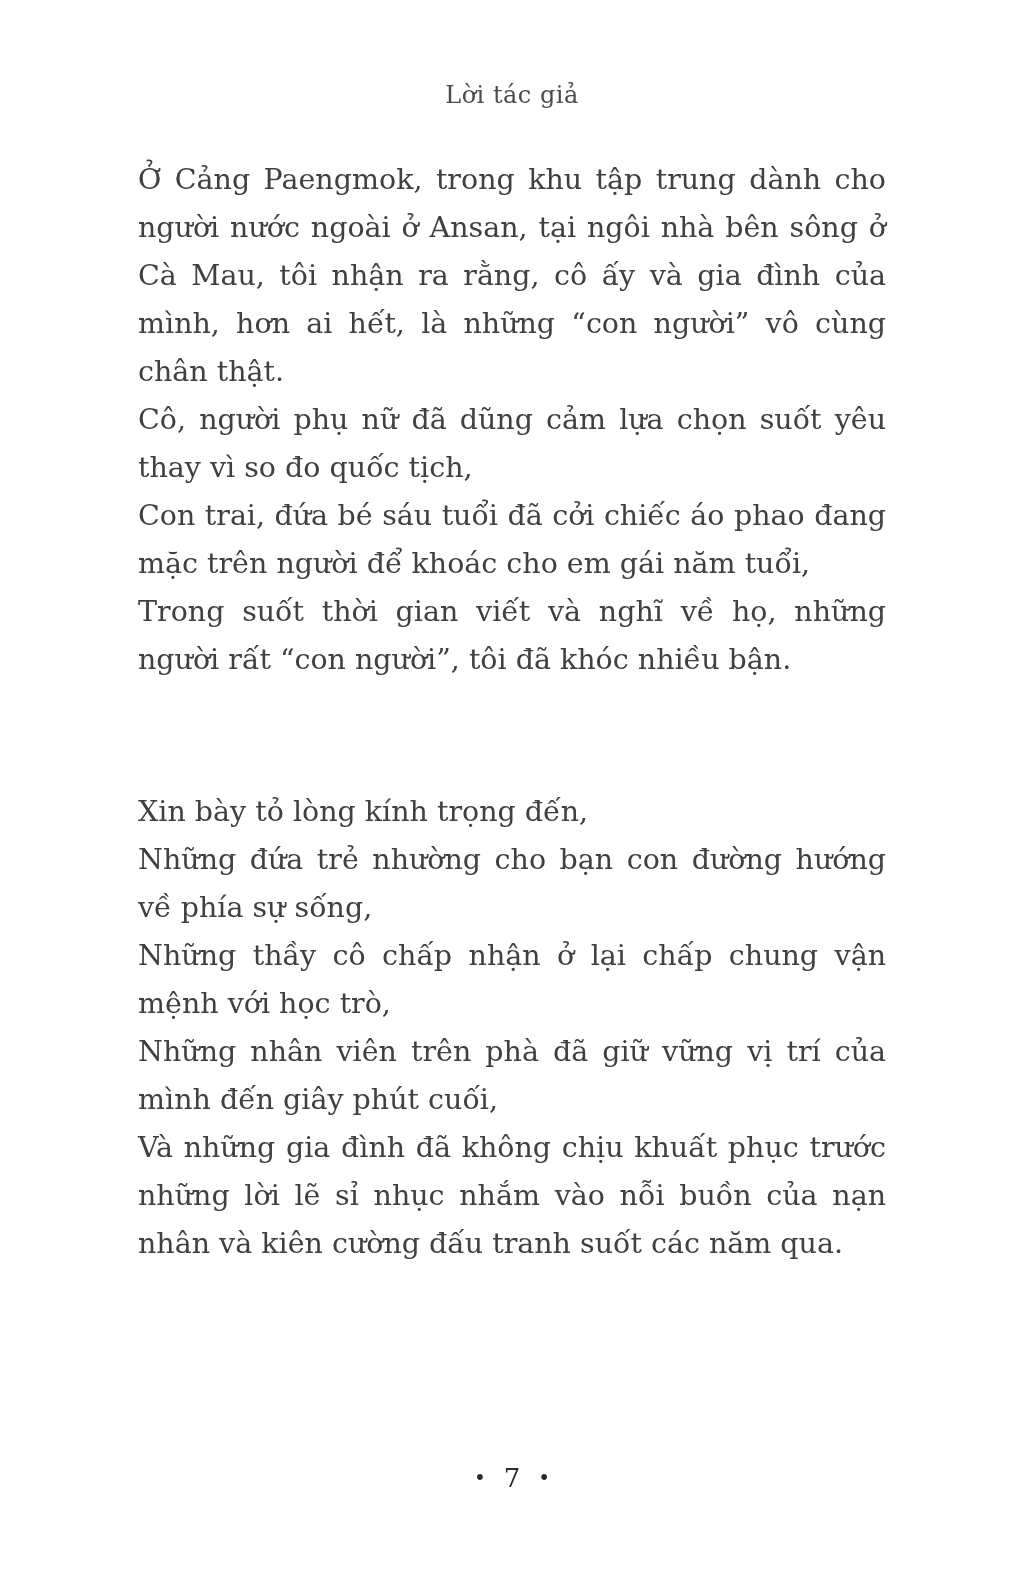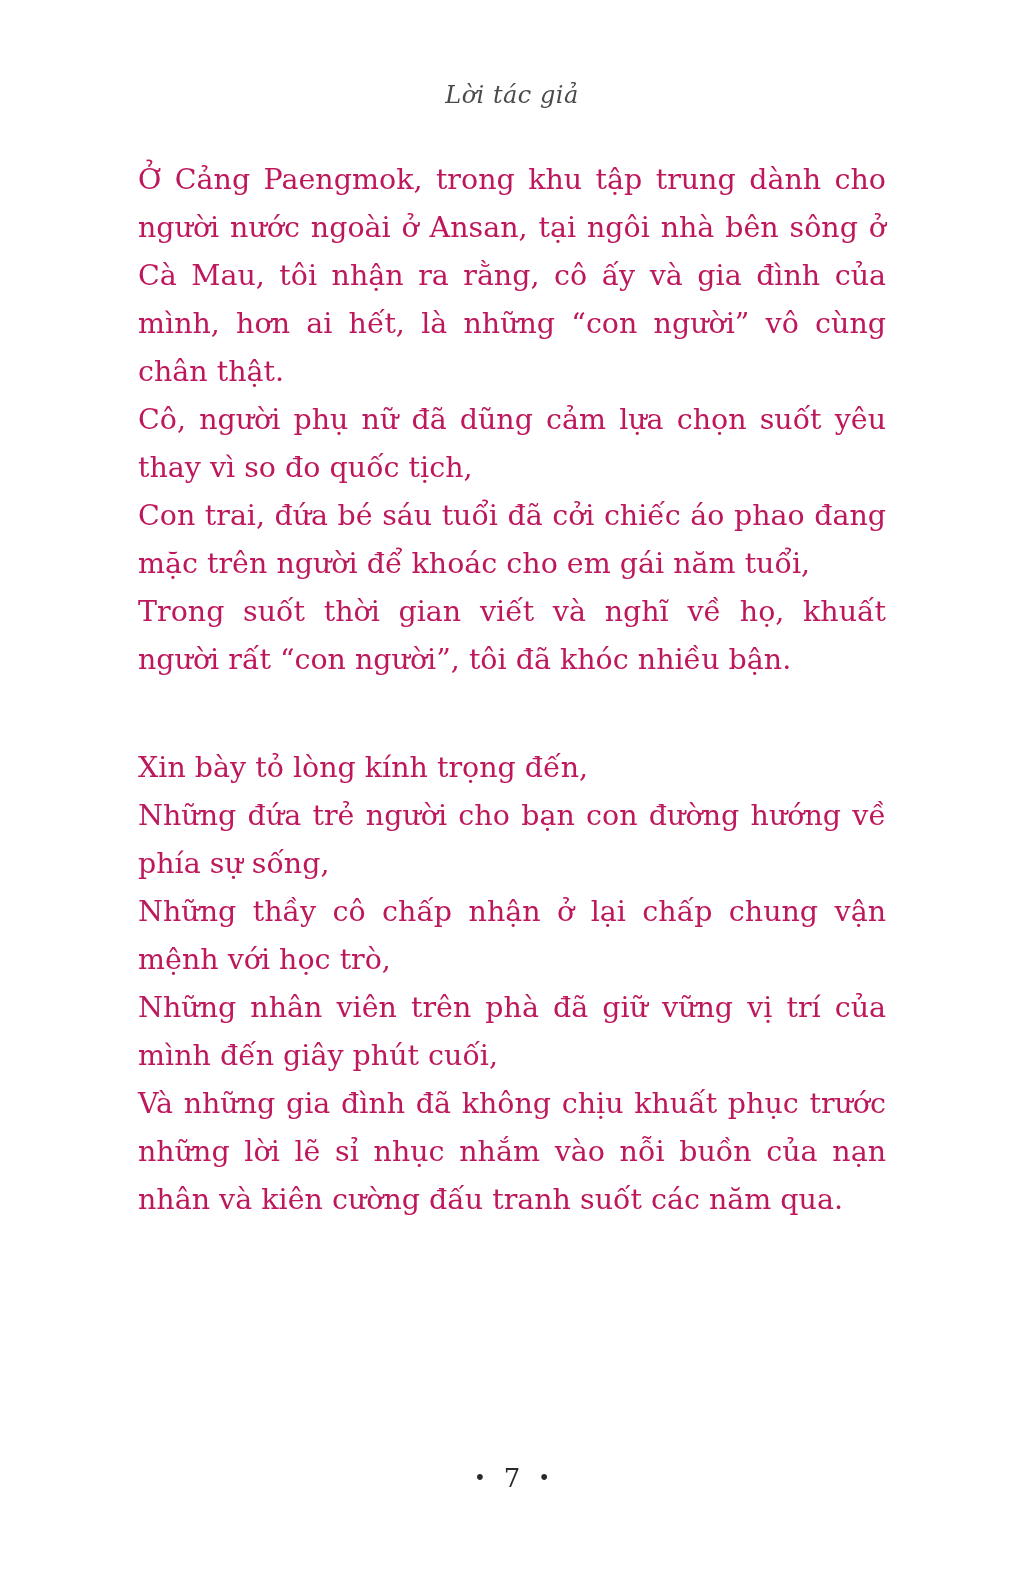--- a/index.html
+++ b/index.html
@@ -14,42 +14,41 @@
     background: #ffffff;
     overflow: hidden;
     font-family: "DejaVu Serif", "Liberation Serif", serif;
   }
   .running-head {
     position: absolute;
     top: 80px;
     left: 0;
     width: 100%;
     text-align: center;
-    font-style: italic;
     font-size: 24px;
     line-height: 30px;
     color: #4b4b4b;
     letter-spacing: 0.5px;
   }
   .content {
     position: absolute;
     top: 156px;
     left: 138px;
     width: 748px;
-    color: #be185d;
+    color: #404040;
     font-size: 28.5px;
     line-height: 48px;
   }
   .content p {
     margin: 0;
     text-align: justify;
     text-justify: inter-word;
   }
   .content p.stanza-break {
-    margin-top: 60px;
+    margin-top: 104px;
   }
   .page-number {
     position: absolute;
     top: 1460px;
     left: 0;
     width: 100%;
     text-align: center;
     font-size: 26px;
     line-height: 36px;
     color: #2a2a2a;
@@ -66,23 +65,23 @@
 <body>
 
 <div class="page">
 
   <div class="running-head">Lời tác giả</div>
 
   <div class="content">
     <p>Ở Cảng Paengmok, trong khu tập trung dành cho người nước ngoài ở Ansan, tại ngôi nhà bên sông ở Cà Mau, tôi nhận ra rằng, cô ấy và gia đình của mình, hơn ai hết, là những “con người” vô cùng chân thật.</p>
     <p>Cô, người phụ nữ đã dũng cảm lựa chọn suốt yêu thay vì so đo quốc tịch,</p>
     <p>Con trai, đứa bé sáu tuổi đã cởi chiếc áo phao đang mặc trên người để khoác cho em gái năm tuổi,</p>
-    <p>Trong suốt thời gian viết và nghĩ về họ, khuất người rất “con người”, tôi đã khóc nhiều bận.</p>
+    <p>Trong suốt thời gian viết và nghĩ về họ, những người rất “con người”, tôi đã khóc nhiều bận.</p>
     <p class="stanza-break">Xin bày tỏ lòng kính trọng đến,</p>
-    <p>Những đứa trẻ người cho bạn con đường hướng về phía sự sống,</p>
+    <p>Những đứa trẻ nhường cho bạn con đường hướng về phía sự sống,</p>
     <p>Những thầy cô chấp nhận ở lại chấp chung vận mệnh với học trò,</p>
     <p>Những nhân viên trên phà đã giữ vững vị trí của mình đến giây phút cuối,</p>
     <p>Và những gia đình đã không chịu khuất phục trước những lời lẽ sỉ nhục nhắm vào nỗi buồn của nạn nhân và kiên cường đấu tranh suốt các năm qua.</p>
   </div>
 
   <div class="page-number">
     <span class="bullet">•</span><span>7</span><span class="bullet">•</span>
   </div>
 
 </div>

